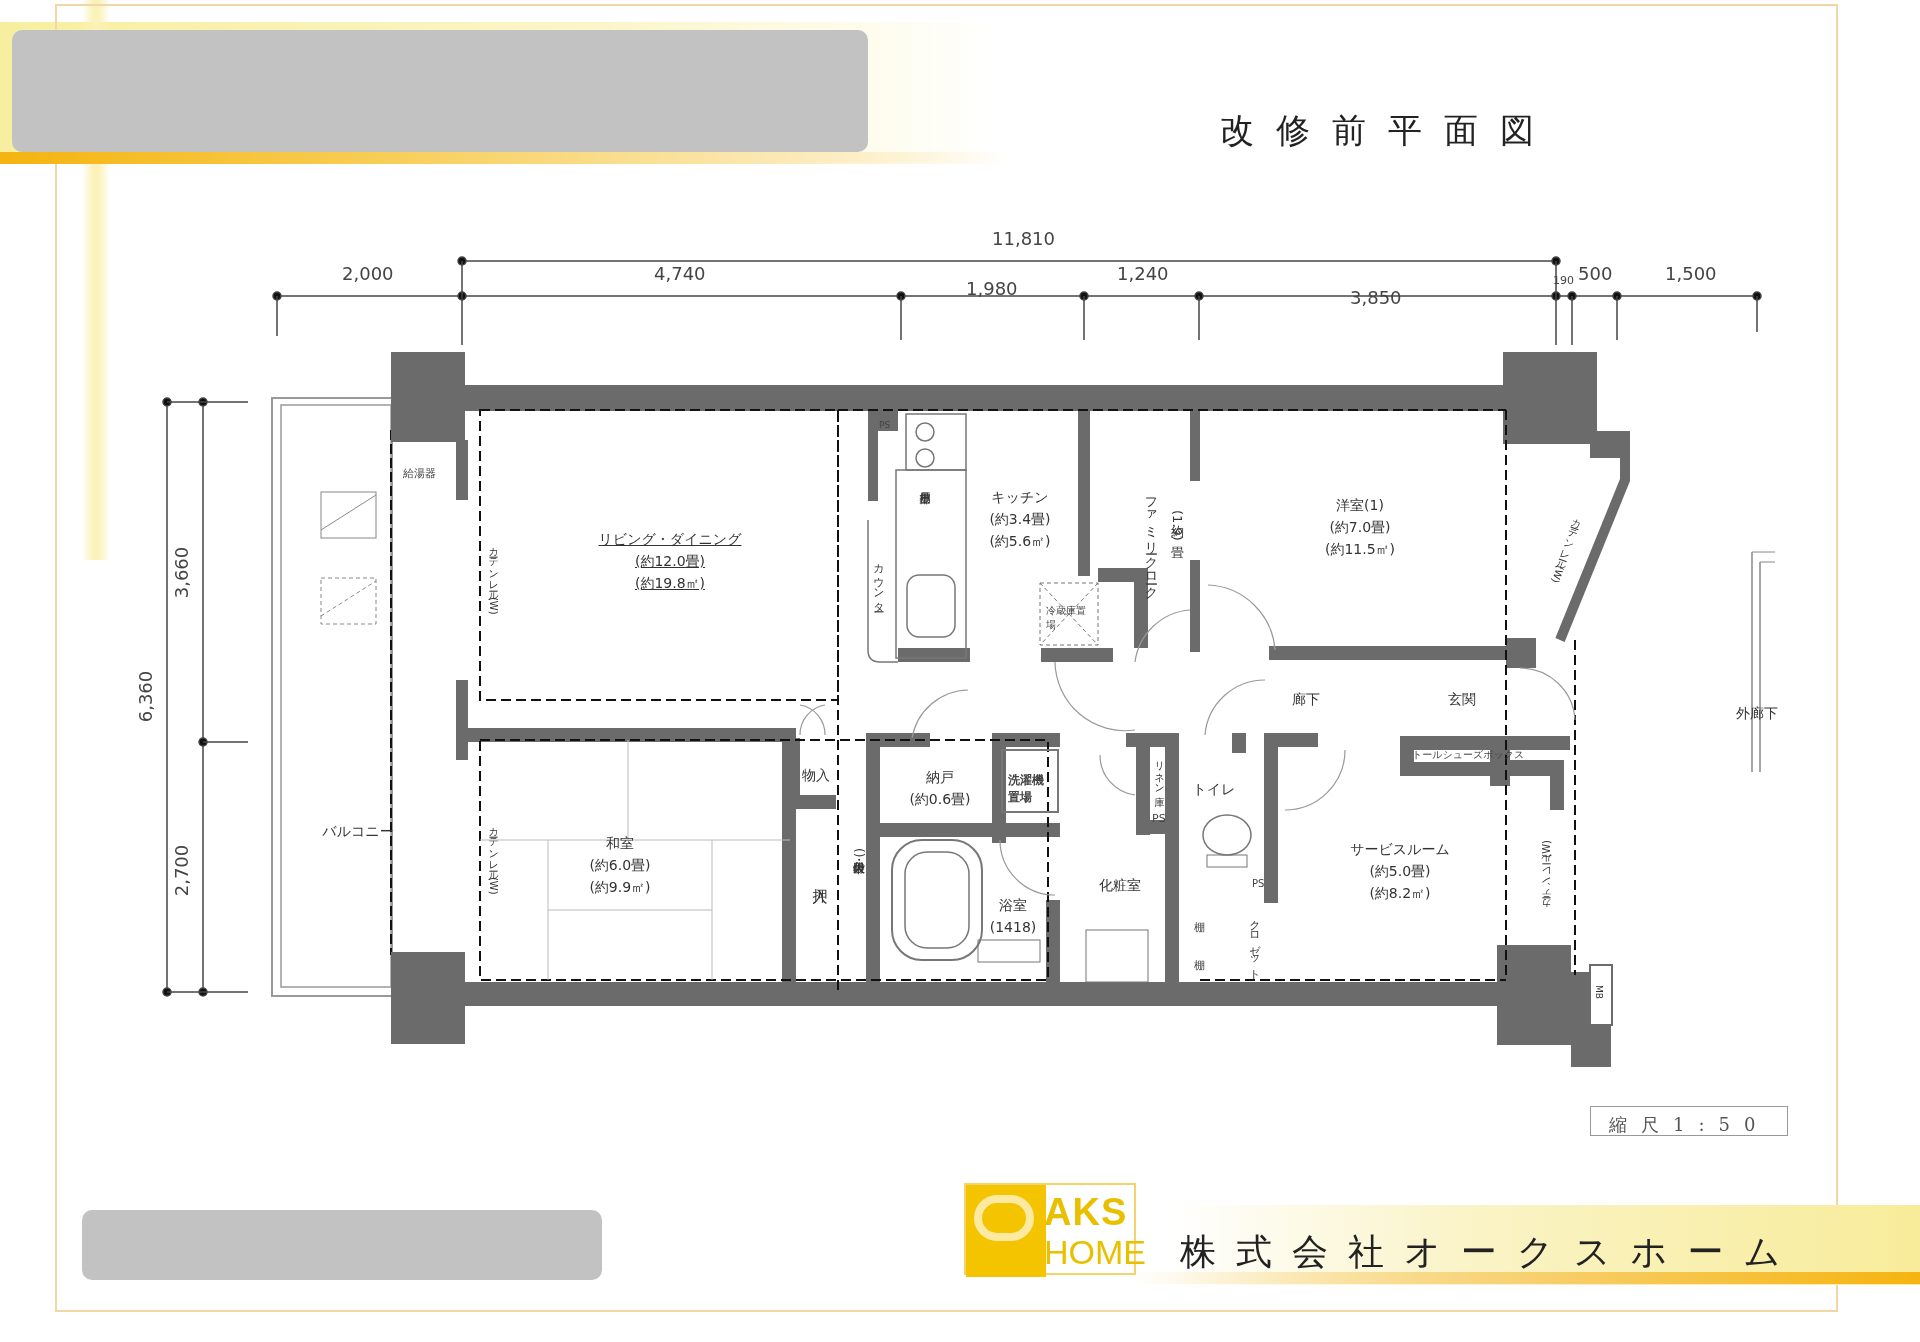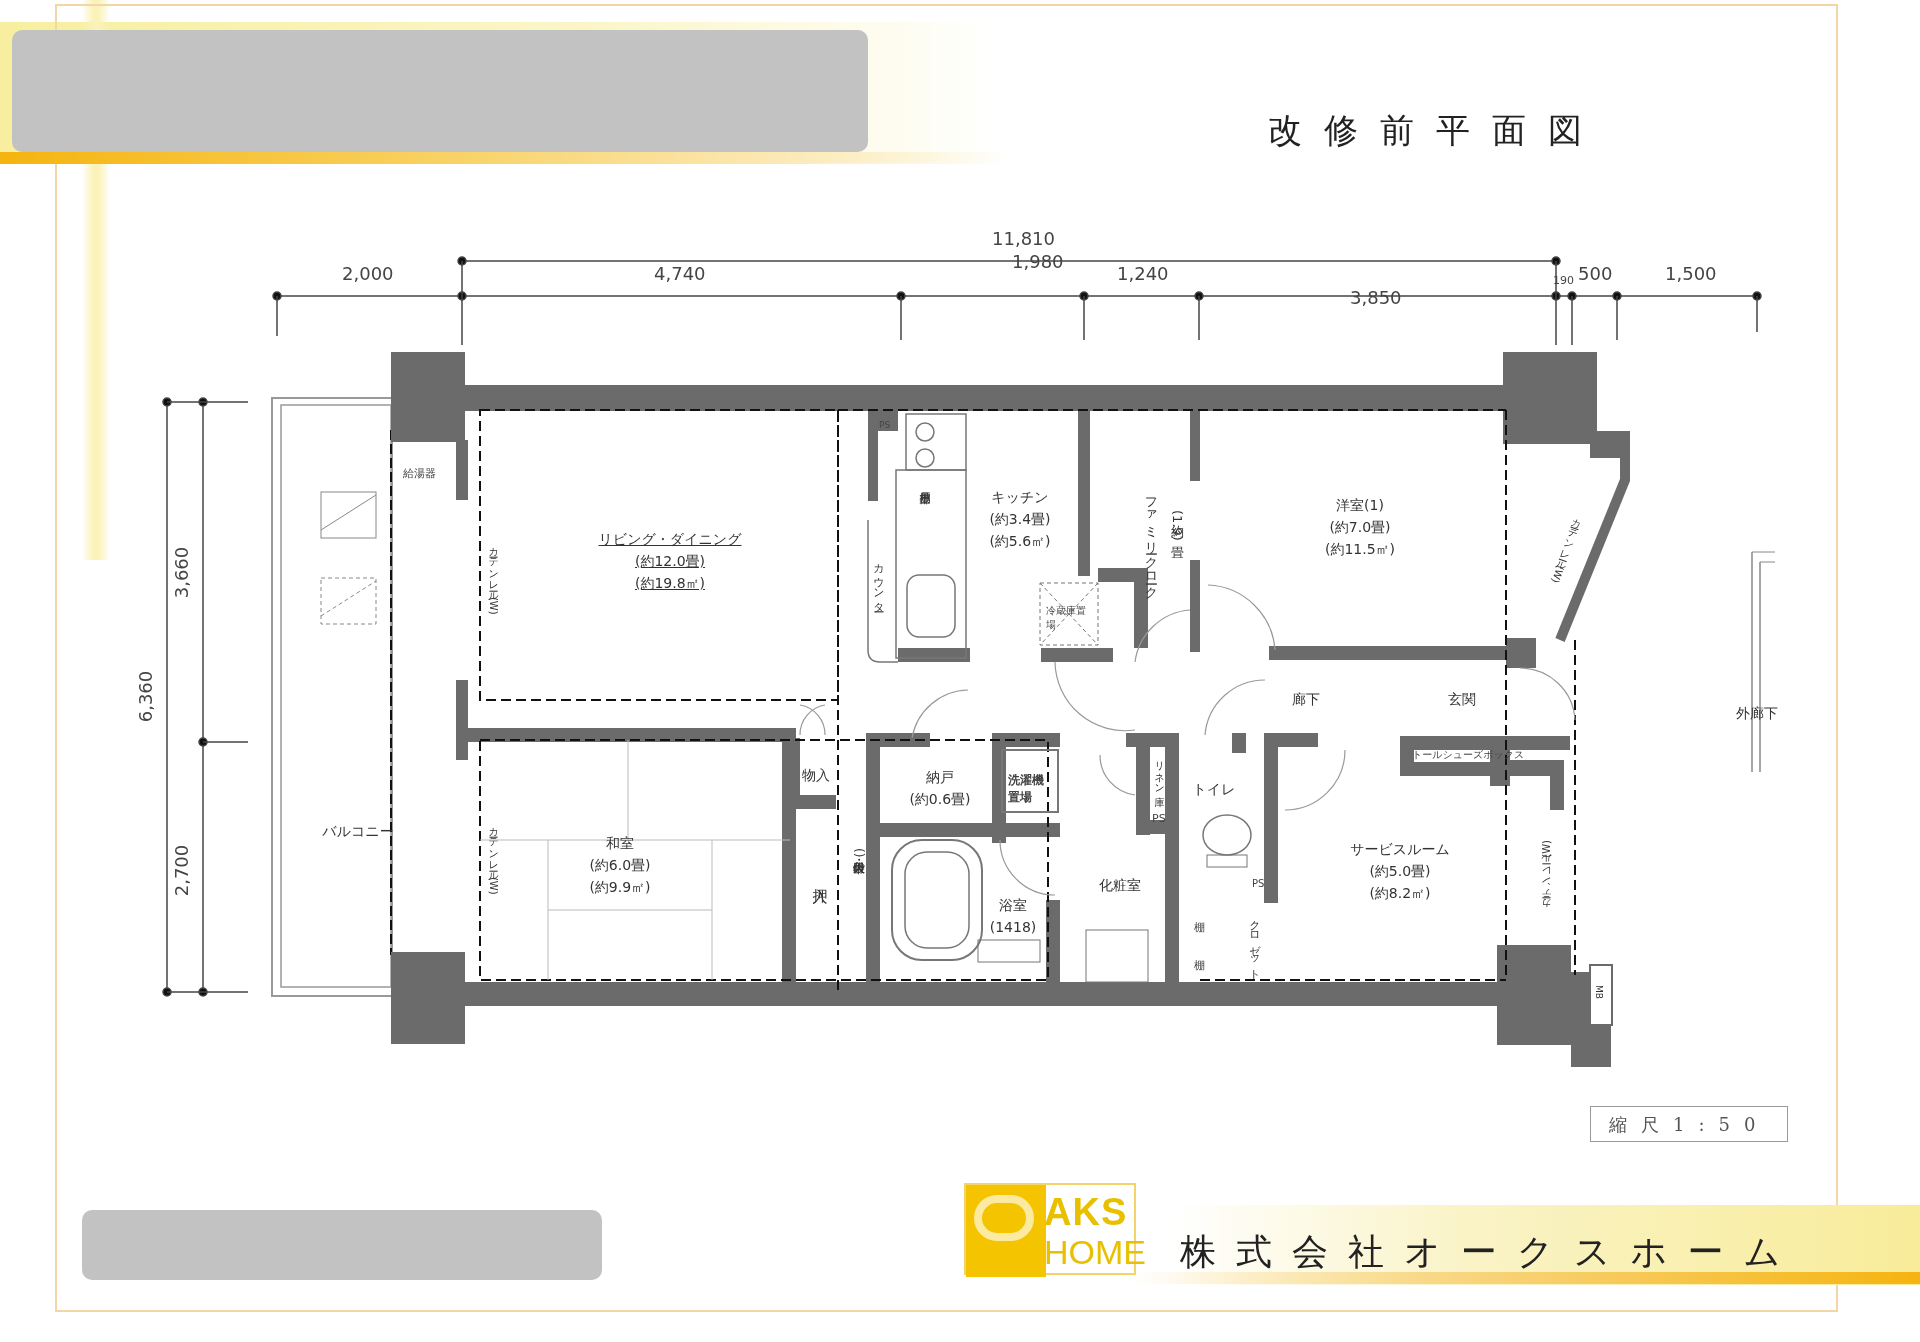--- a/index.html
+++ b/index.html
@@ -3,27 +3,27 @@
 <meta charset="utf-8">
 <style>
   html,body{margin:0;padding:0;background:#fff;}
   body{width:1920px;height:1342px;position:relative;overflow:hidden;font-family:"DejaVu Sans","Liberation Sans",sans-serif;color:#333;}
   .abs{position:absolute;}
   .frame{position:absolute;left:55px;top:4px;width:1783px;height:1308px;border:2px solid #f3d6a8;box-sizing:border-box;}
   .vstripe{position:absolute;left:82px;top:0;width:28px;height:560px;background:linear-gradient(90deg,rgba(250,240,170,0) 0%,#faf2b8 40%,#faf2b8 60%,rgba(250,240,170,0) 100%);}
   .top-band{position:absolute;left:0;top:22px;width:1000px;height:140px;background:linear-gradient(90deg,#f7ef9f 0%,#fbf6c9 60%,rgba(255,255,255,0) 100%);}
   .top-bar{position:absolute;left:0;top:152px;width:1010px;height:12px;background:linear-gradient(90deg,#f5b40f 0%,#f8cf5a 40%,#fbe7b0 75%,rgba(255,255,255,0) 100%);}
   .redact{position:absolute;background:#c2c2c2;border-radius:10px;}
-  .title{position:absolute;left:1268px;top:108px;font-size:34px;letter-spacing:22px;color:#222;font-family:"DejaVu Serif","Liberation Serif",serif;}
+  .title{position:absolute;left:1220px;top:108px;font-size:34px;letter-spacing:22px;color:#222;font-family:"DejaVu Serif","Liberation Serif",serif;}
   .dim{position:absolute;font-size:18px;color:#444;}
   .dimv{position:absolute;font-size:18px;color:#444;transform:rotate(-90deg);transform-origin:center;}
   .room{position:absolute;text-align:center;font-size:14px;line-height:22px;color:#333;}
   .small{position:absolute;font-size:11px;color:#444;white-space:nowrap;}
   .vtext{position:absolute;writing-mode:vertical-rl;font-size:13px;color:#333;}
-  .scale{position:absolute;left:1590px;top:1106px;width:198px;height:36px;border:1.5px solid #999;font-size:18px;color:#555;box-sizing:border-box;padding:6px 18px;letter-spacing:14px;font-family:"DejaVu Serif","Liberation Serif",serif;white-space:nowrap;}
+  .scale{position:absolute;left:1590px;top:1106px;width:198px;height:30px;border:1.5px solid #999;font-size:18px;color:#555;box-sizing:border-box;padding:6px 18px;letter-spacing:14px;font-family:"DejaVu Serif","Liberation Serif",serif;white-space:nowrap;}
   .logo-box{position:absolute;left:964px;top:1183px;width:172px;height:92px;background:#fff;border:2px solid #f3d36a;box-sizing:border-box;}
   .logo-o{position:absolute;left:0;top:0;width:80px;height:92px;background:#f5c400;}
   .logo-ring{position:absolute;left:8px;top:10px;width:60px;height:46px;border:8px solid #fbeaa0;border-radius:24px;box-sizing:border-box;}
   .logo-aks{position:absolute;left:78px;top:6px;font-size:38px;color:#e8c000;font-weight:bold;font-family:"Liberation Sans",sans-serif;letter-spacing:1px;}
   .logo-home{position:absolute;left:78px;top:48px;font-size:34px;color:#e8c000;font-family:"Liberation Sans",sans-serif;}
   .company-band{position:absolute;left:1170px;top:1205px;width:750px;height:80px;background:linear-gradient(90deg,rgba(255,255,255,0) 0%,#faf3c6 40%,#f8ec9a 100%);}
   .company-bar{position:absolute;left:1130px;top:1272px;width:790px;height:12px;background:linear-gradient(90deg,rgba(255,255,255,0) 0%,#f8d37a 45%,#f5b40f 100%);}
   .company{position:absolute;left:1180px;top:1228px;font-size:36px;letter-spacing:20px;color:#222;font-family:"DejaVu Serif","Liberation Serif",serif;white-space:nowrap;}
 </style>
 </head>
@@ -194,21 +194,21 @@
   <rect x="1590" y="965" width="22" height="60" fill="#fff" stroke="#6b6b6b" stroke-width="2"></rect>
   <line x1="1752" y1="552" x2="1752" y2="772" stroke="#888" stroke-width="1.5"></line>
   <line x1="1760" y1="562" x2="1760" y2="772" stroke="#888" stroke-width="1.5"></line>
   <line x1="1752" y1="552" x2="1775" y2="552" stroke="#888"></line>
   <line x1="1760" y1="562" x2="1775" y2="562" stroke="#888"></line>
 </svg>
 
 <div class="dim" style="left:980px;top:228px;margin-left:12px;">11,810</div>
 <div class="dim" style="left:342px;top:263px;">2,000</div>
 <div class="dim" style="left:654px;top:263px;">4,740</div>
-<div class="dim" style="left:966px;top:251px;margin-left:46px;">1,980</div>
+<div class="dim" style="left:966px;top:278px;">1,980</div>
 <div class="dim" style="left:1117px;top:263px;">1,240</div>
 <div class="dim" style="left:1350px;top:263px;margin-top:24px;">3,850</div>
 <div class="dim" style="left:1553px;top:274px;font-size:11px;">190</div>
 <div class="dim" style="left:1578px;top:263px;">500</div>
 <div class="dim" style="left:1665px;top:263px;">1,500</div>
 <div class="dimv" style="left:120px;top:686px;">6,360</div>
 <div class="dimv" style="left:156px;top:562px;">3,660</div>
 <div class="dimv" style="left:156px;top:860px;">2,700</div>
 
 <div class="room" style="left:590px;top:528px;width:160px;text-decoration:underline;">

